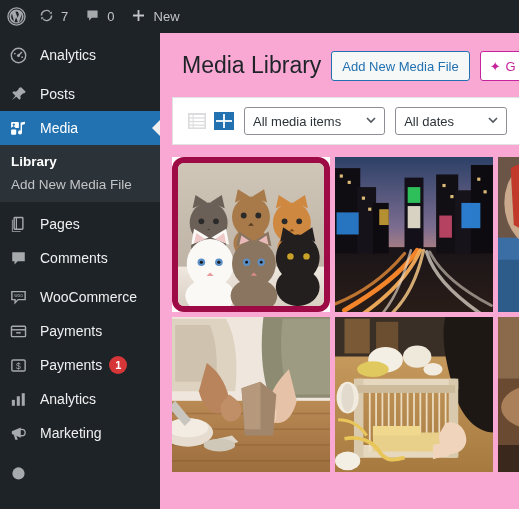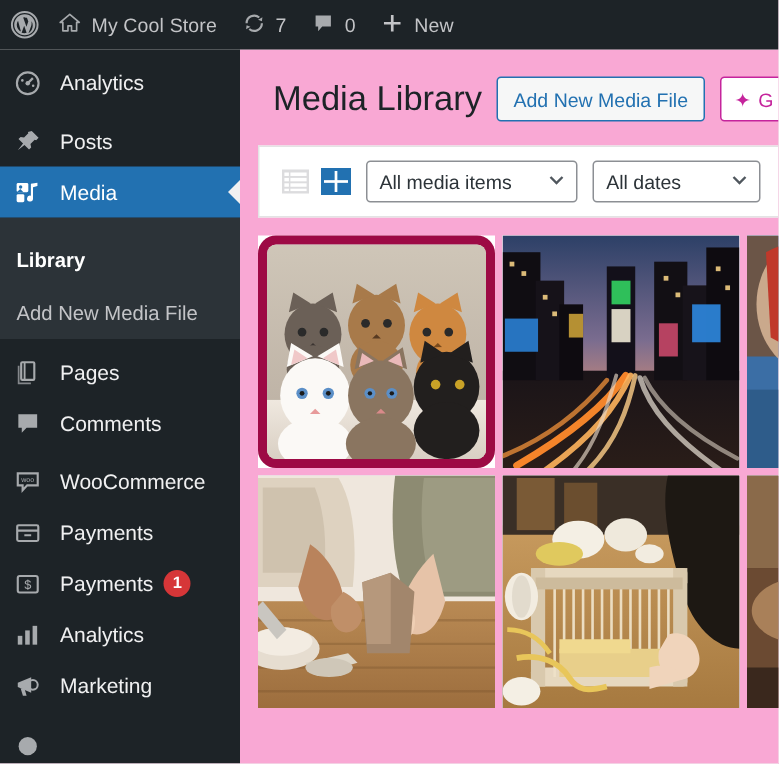--- a/index.html
+++ b/index.html
@@ -66,21 +66,20 @@
   }
   .menu-sep { height: 5px; }
 
   .submenu { background: #2c3338; padding: 5px 0 6px 0; }
   .submenu-item {
     display: block;
     padding: 4px 0 4px 11px;
     font-size: 13.5px;
     color: #c3c4c7;
     white-space: nowrap;
-    margin-top: 12px;
   }
   .submenu-item.current { color: #fff; font-weight: bold; }
 
   .badge {
     display: inline-flex; align-items: center; justify-content: center;
     min-width: 18px; height: 18px; padding: 0 5px;
     margin-left: 7px;
     border-radius: 9px;
     background: #d63638; color: #fff;
     font-size: 11px; font-weight: bold; line-height: 1;
@@ -179,28 +178,20 @@
   <div class="adminbar">
     <div class="ab-item first">
       <span class="ab-logo">
         <svg width="19" height="19" viewBox="0 0 20 20">
           <circle cx="10" cy="10" r="9" fill="none" stroke="#a7aaad" stroke-width="1.4"></circle>
           <path d="M10 2.6c4.1 0 7.4 3.3 7.4 7.4s-3.3 7.4-7.4 7.4S2.6 14.1 2.6 10 5.9 2.6 10 2.6zm-.2 2.1c-.5 0-.9.2-.9.2l2.3 6.5 1.3-3.6-.9-2.6s-.5-.1-.9-.1l-.9-.4zM5.3 7.2C4.7 8 4.4 9 4.4 10c0 2.1 1.2 3.9 2.9 4.8L5.3 7.2zm9.4.5c.1.5.1.9.1 1.4 0 .8-.2 1.5-.5 2.3l-1.7 4.6c1.9-1.1 3-3.1 3-5.4 0-1-.2-1.9-.6-2.7l-.3-.2zm-5.1 3l-1.8 5c.6.2 1.3.3 1.9.3.6 0 1.2-.1 1.7-.3l-.1-.1-1.7-4.9z" fill="#a7aaad"></path>
         </svg>
       </span>
     </div>
 
-    <div class="ab-item">
-      <span>
-        <svg width="17" height="17" viewBox="0 0 20 20">
-          <path d="M10 3L2.5 9.3h2.1V16h4V12h2.8v4h4V9.3h2.1L10 3z" fill="none" stroke="#a7aaad" stroke-width="1.3" stroke-linejoin="round"></path>
-        </svg>
-      </span>
-      <span class="ab-label">My Cool Store</span>
-    </div>
 
     <div class="ab-item">
       <span>
         <svg width="17" height="17" viewBox="0 0 20 20">
           <path d="M16 10a6 6 0 0 1-9.9 4.5M4 10a6 6 0 0 1 9.9-4.5" fill="none" stroke="#a7aaad" stroke-width="1.7"></path>
           <path d="M16.4 5.2l-.4 3.3-3-1.3z" fill="#a7aaad"></path>
           <path d="M3.6 14.8l.4-3.3 3 1.3z" fill="#a7aaad"></path>
         </svg>
       </span>
       <span class="ab-count">7</span>

